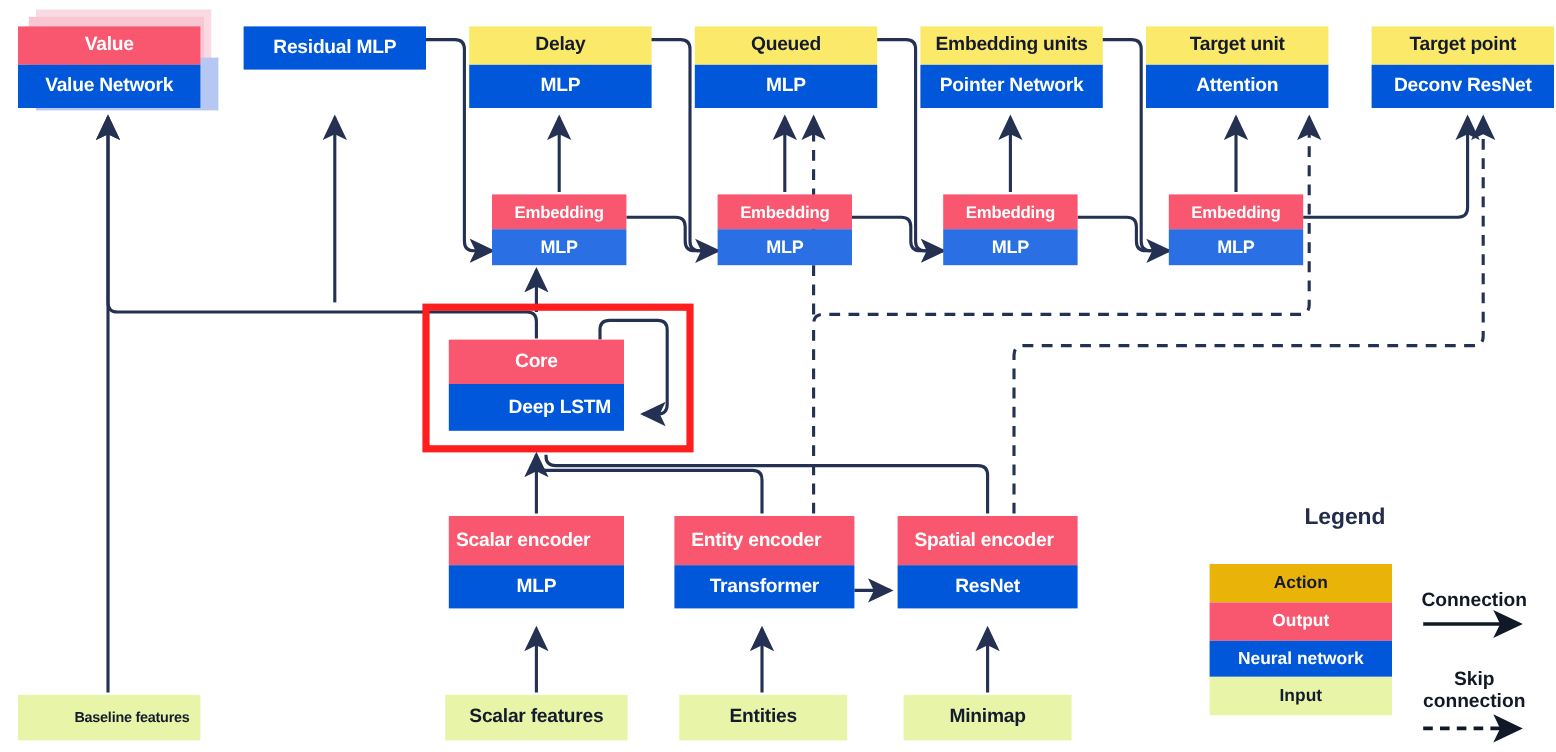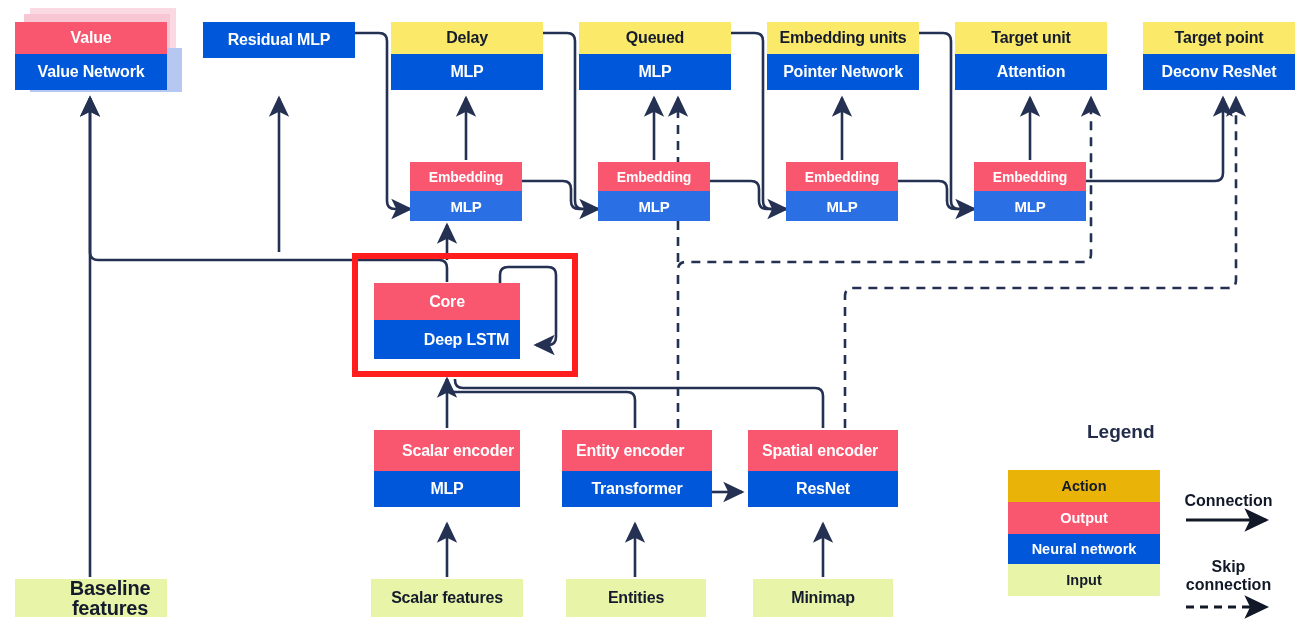--- a/index.html
+++ b/index.html
@@ -152,35 +152,35 @@
   </div>
 
   <div class="redbox" style="left:352px;top:253px;width:226px;height:124px;"></div>
 
   <div class="node" style="left:374px;top:283px;width:146px;">
     <div class="cell c-output" style="height:37px;font-size:16px;">Core</div>
     <div class="cell c-net" style="height:39px;font-size:16px;padding-left:39px;">Deep LSTM</div>
   </div>
 
   <div class="node" style="left:374px;top:430px;width:146px;">
-    <div class="cell c-output" style="height:41px;font-size:16px;justify-content:flex-start;padding-left:28px;">Scalar encoder</div>
+    <div class="cell c-output" style="height:41px;font-size:16px;justify-content:flex-start;padding-left:6px;">Scalar encoder</div>
     <div class="cell c-net" style="height:36px;font-size:16px;">MLP</div>
   </div>
 
   <div class="node" style="left:562px;top:430px;width:150px;">
     <div class="cell c-output" style="height:41px;font-size:16px;justify-content:flex-start;padding-left:14px;">Entity encoder</div>
     <div class="cell c-net" style="height:36px;font-size:16px;">Transformer</div>
   </div>
 
   <div class="node" style="left:748px;top:430px;width:150px;">
     <div class="cell c-output" style="height:41px;font-size:16px;justify-content:flex-start;padding-left:14px;">Spatial encoder</div>
     <div class="cell c-net" style="height:36px;font-size:16px;">ResNet</div>
   </div>
 
-  <div class="node cell c-input" style="left:15px;top:579px;width:152px;height:38px;font-size:20px;padding-left:38px;">Baseline features</div>
+  <div class="node cell c-input" style="left:15px;top:579px;width:152px;height:38px;font-size:12px;padding-left:38px;">Baseline features</div>
   <div class="node cell c-input" style="left:371px;top:579px;width:152px;height:38px;font-size:16px;">Scalar features</div>
   <div class="node cell c-input" style="left:566px;top:579px;width:140px;height:38px;font-size:16px;">Entities</div>
   <div class="node cell c-input" style="left:753px;top:579px;width:140px;height:38px;font-size:16px;">Minimap</div>
 
   <div class="legend-title" style="left:1087px;top:421px;">Legend</div>
 
   <div class="legend-stack" style="left:1008px;top:470px;width:152px;">
     <div class="lg-cell" style="height:32px;background:#eab308;color:#141b2d;">Action</div>
     <div class="lg-cell" style="height:32px;background:#f9566f;color:#ffffff;">Output</div>
     <div class="lg-cell" style="height:30px;background:#0057d9;color:#ffffff;">Neural network</div>

